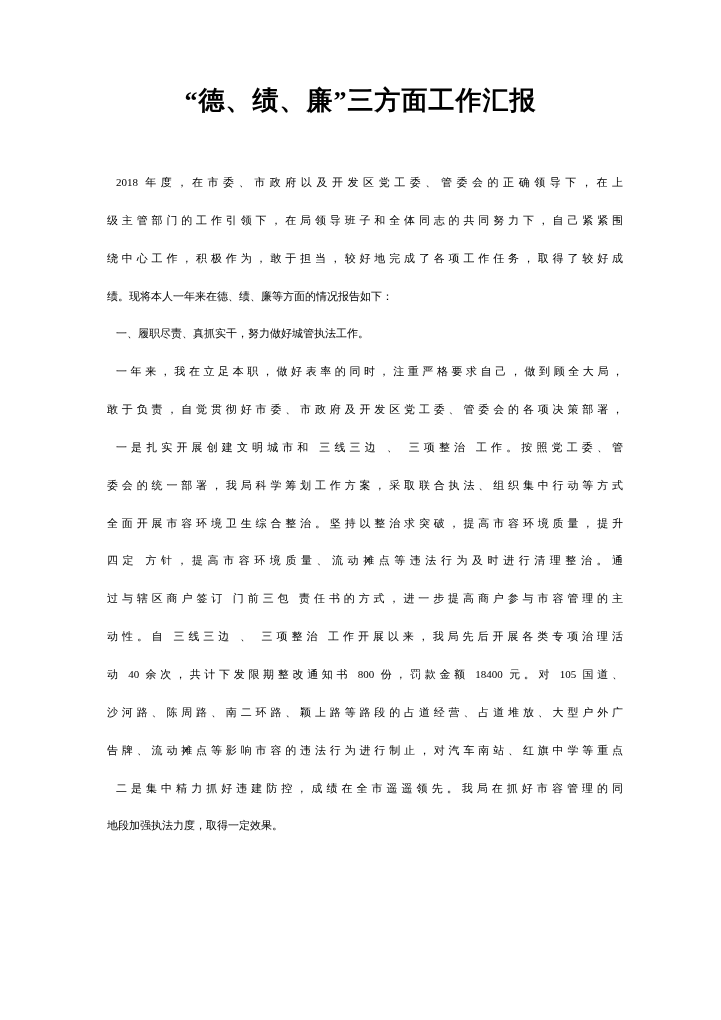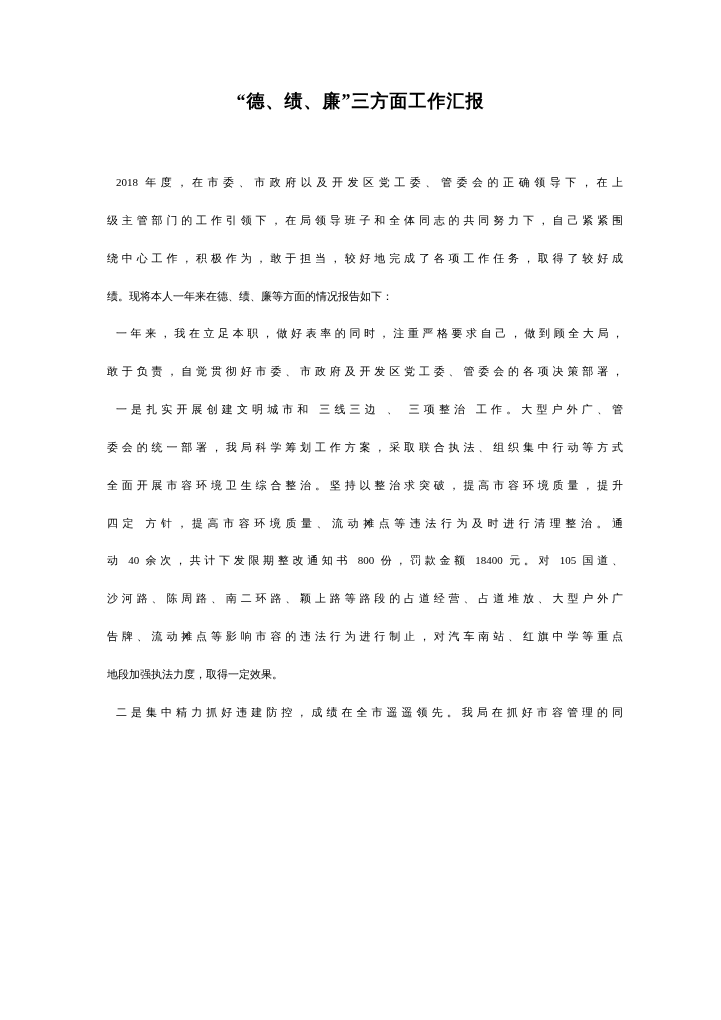--- a/index.html
+++ b/index.html
@@ -12,21 +12,21 @@
     overflow: hidden;
     font-family: "Liberation Serif", "DejaVu Serif", serif;
     color: #000000;
   }
   .doc-title {
     position: absolute;
     top: 83px;
     left: 0;
     width: 721px;
     text-align: center;
-    font-size: 18px;
+    font-size: 26px;
     font-weight: bold;
     line-height: 36px;
     letter-spacing: 1px;
     color: #000000;
   }
   .doc-body {
     position: absolute;
     top: 164px;
     left: 107px;
     width: 516px;
@@ -54,29 +54,32 @@
 
   <div class="doc-title">“德、绩、廉”三方面工作汇报</div>
 
   <div class="doc-body">
 
     <div class="line para-first">2018 年度，在市委、市政府以及开发区党工委、管委会的正确领导下，在上</div>
     <div class="line">级主管部门的工作引领下，在局领导班子和全体同志的共同努力下，自己紧紧围</div>
     <div class="line">绕中心工作，积极作为，敢于担当，较好地完成了各项工作任务，取得了较好成</div>
     <div class="line para-last">绩。现将本人一年来在德、绩、廉等方面的情况报告如下：</div>
 
+    <div class="line para-first para-last">一、履职尽责、真抓实干，努力做好城管执法工作。</div>
 
     <div class="line para-first">一年来，我在立足本职，做好表率的同时，注重严格要求自己，做到顾全大局，</div>
     <div class="line">敢于负责，自觉贯彻好市委、市政府及开发区党工委、管委会的各项决策部署，</div>
 
-    <div class="line para-first">一是扎实开展创建文明城市和 三线三边 、 三项整治 工作。大型户外广、管</div>
+    <div class="line para-first">一是扎实开展创建文明城市和 三线三边 、 三项整治 工作。按照党工委、管</div>
     <div class="line">委会的统一部署，我局科学筹划工作方案，采取联合执法、组织集中行动等方式</div>
     <div class="line">全面开展市容环境卫生综合整治。坚持以整治求突破，提高市容环境质量，提升</div>
     <div class="line">四定 方针，提高市容环境质量、流动摊点等违法行为及时进行清理整治。通</div>
+    <div class="line">过与辖区商户签订 门前三包 责任书的方式，进一步提高商户参与市容管理的主</div>
+    <div class="line">动性。自 三线三边 、 三项整治 工作开展以来，我局先后开展各类专项治理活</div>
     <div class="line">动 40 余次，共计下发限期整改通知书 800 份，罚款金额 18400 元。对 105 国道、</div>
     <div class="line">沙河路、陈周路、南二环路、颖上路等路段的占道经营、占道堆放、大型户外广</div>
     <div class="line">告牌、流动摊点等影响市容的违法行为进行制止，对汽车南站、红旗中学等重点</div>
+    <div class="line para-first">二是集中精力抓好违建防控，成绩在全市遥遥领先。我局在抓好市容管理的同</div>
+
     <div class="line para-last">地段加强执法力度，取得一定效果。</div>
-
-    <div class="line para-first">二是集中精力抓好违建防控，成绩在全市遥遥领先。我局在抓好市容管理的同</div>
 
   </div>
 </div>
 
 </body></html>

